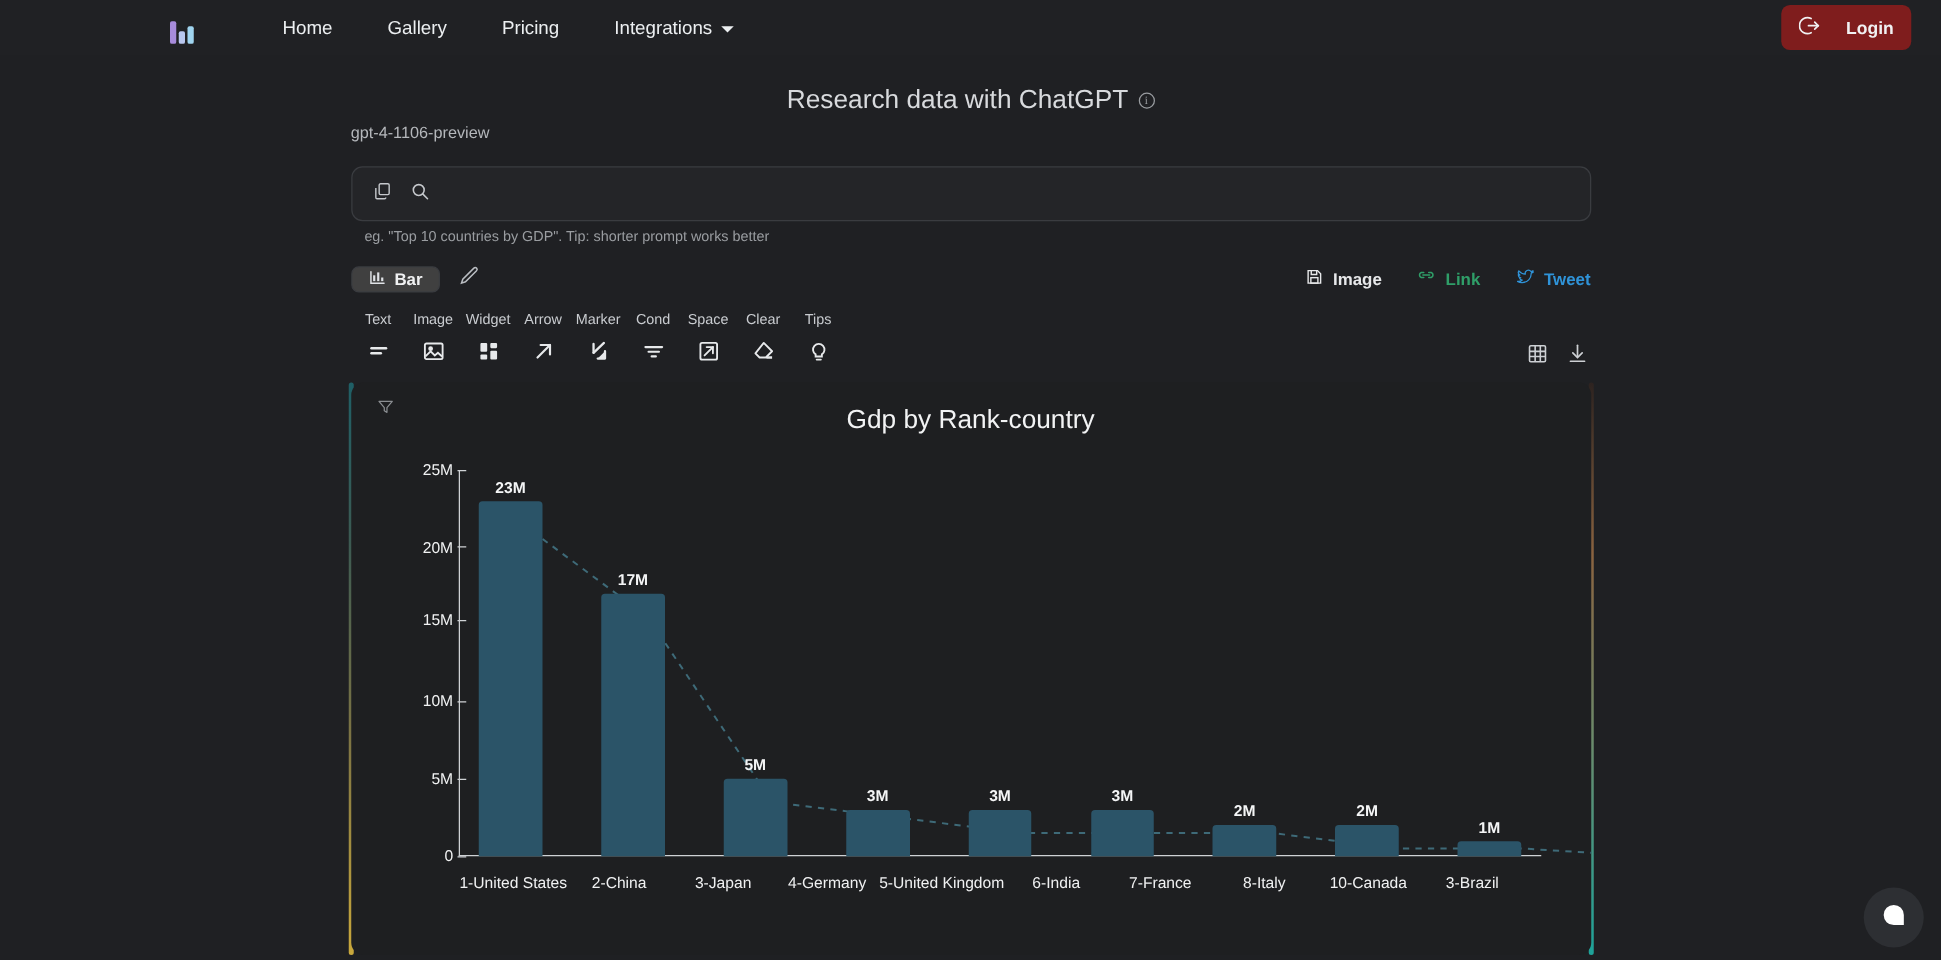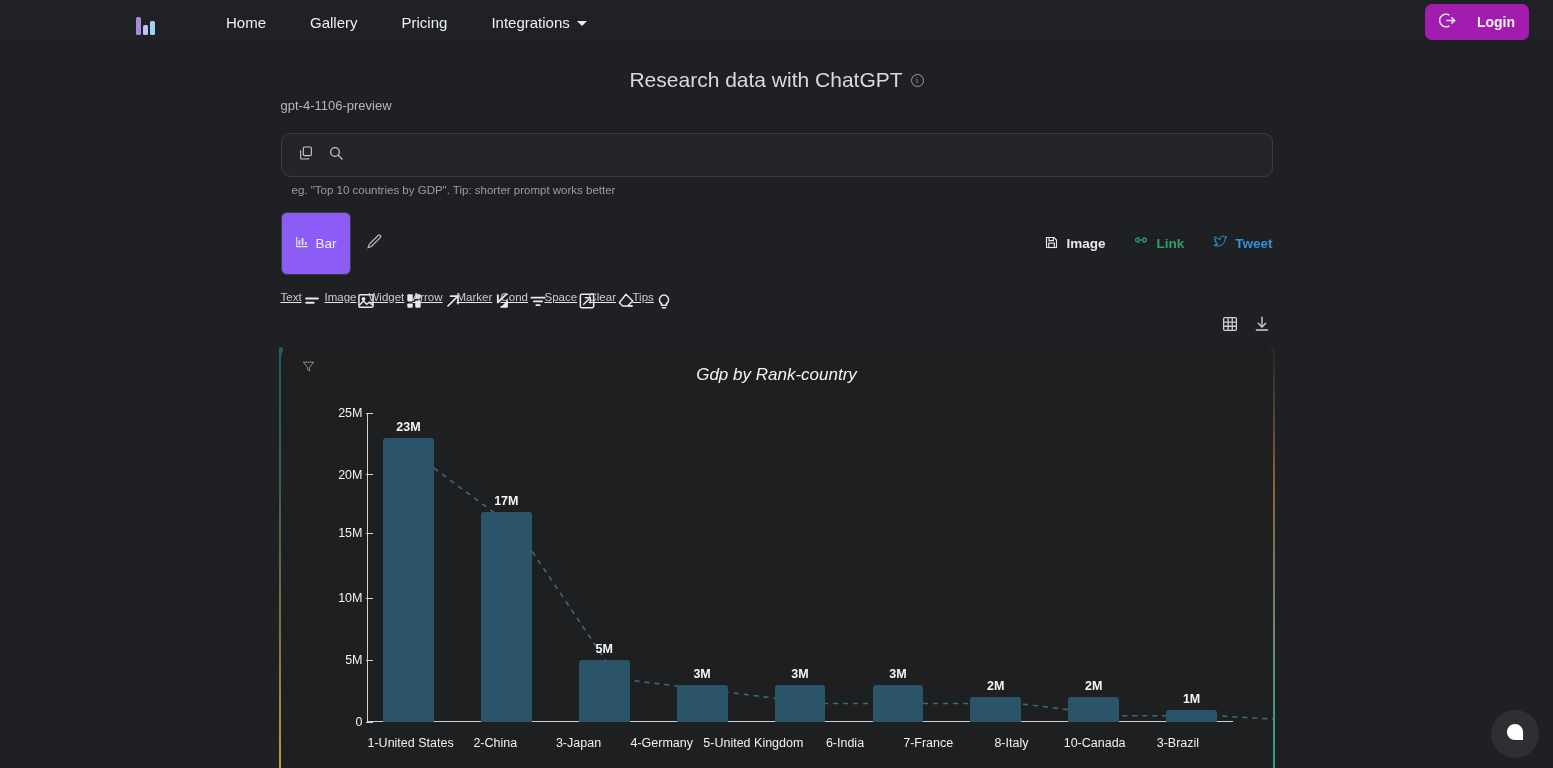--- a/index.html
+++ b/index.html
@@ -31,21 +31,21 @@
     text-decoration:none; white-space:nowrap; cursor:pointer;
     display:flex; align-items:center; gap:7px;
   }
   .caret {
     width:0;height:0;border-left:5px solid transparent;border-right:5px solid transparent;
     border-top:5px solid #eceff1; display:inline-block; margin-top:2px;
   }
   .nav-spacer { flex: 1; }
   .login-btn {
     display:flex; align-items:center; gap:21px;
-    background:#a21caf; border:none; border-radius:7px;
+    background:#7f1d1d; border:none; border-radius:7px;
     padding: 8px 14px; color:#f1f1f2; font-size:14px; font-weight:bold;
     font-family:"Liberation Sans", sans-serif; cursor:pointer;
   }
 
   
   .page { width: 1553px; }
   .col { width: 992px; margin: 0 auto; padding-left: 0px; }
 
   .hero { text-align:left; padding-top: 24px; }
   .hero-title {
@@ -69,56 +69,56 @@
   .search-text { flex:1; font-size:15px; color:#f3f4f5; }
   .hint { font-size:11.5px; color:#9a9da1; margin-top:7px; padding-left:11px; }
 
   
   .action-row {
     margin-top: 16px; display:flex; align-items:center; gap:0;
   }
   .chip {
     display:flex; align-items:center; gap:7px;
     border:1px solid #3a3c40; border-radius:6px;
-    padding: 22px 13px; font-size:13.5px; font-weight:normal; color:#f0f1f2;
-    cursor:pointer; background:#8b5cf6;
+    padding: 1px 13px; font-size:13.5px; font-weight:bold; color:#f0f1f2;
+    cursor:pointer; background:#404040;
   }
   .brush-btn { margin-left:14px; cursor:pointer; display:flex; align-items:center; }
   .action-spacer { flex:1; }
   .act {
     display:flex; align-items:center; gap:7px; font-size:13.5px;
     margin-left: 28px; cursor:pointer; font-weight:bold;
   }
   .act.save { color:#e7e8ea; }
   .act.link { color:#2f9e68; }
   .act.tweet { color:#2f93d8; }
 
   
   .toolbar { margin-top: 16px; display:flex; align-items:flex-start; }
-  .tool { width: 44px; display:flex; flex-direction:row; align-items:flex-start; cursor:pointer;text-decoration:underline; }
+  .tool { width: 44px; display:flex; flex-direction:column; align-items:center; cursor:pointer; }
   .tool-label { font-size:11.5px; color:#c9ccd0; margin-bottom:9px; white-space:nowrap;}
   .tool-icon { height:20px; display:flex; align-items:center; justify-content:center; color:#e7e9eb; }
   .toolbar-spacer { flex:1; }
   .tool-right { display:flex; gap:10px; align-items:center; margin-top:22px; }
   .tool-right .ti { width:22px;height:22px;display:flex;align-items:center;justify-content:center;color:#cdd0d4;cursor:pointer; }
 
   
   .panel-wrap { margin-top: 12px; position: relative; }
   .glow-left, .glow-right {
     position:absolute; top:0; width:4px; height: 458px; border-radius:3px;
   }
   .glow-left { left:-2px; background: linear-gradient(to bottom,#1f5f66 0%, #3c5a52 28%, #7d7444 62%, #c9a83c 100%); }
   .glow-right { right:-2px; background: linear-gradient(to bottom,#2d2320 0%, #8a6340 30%, #6c8a6a 62%, #1ea39a 100%); }
   .panel {
     position:relative; background:#1e1f21; border-radius:10px;
     height: 458px; overflow:hidden;
   }
   .filter-ic { position:absolute; left: 20px; top: 12px; color:#8b8e92; }
   .chart-title {
-    text-align:center; font-size:17px; color:#f2f3f4; padding-top: 18px; font-weight:normal;font-style:italic;
+    text-align:center; font-size:21px; color:#f2f3f4; padding-top: 18px; font-weight:normal;
   }
 
   
   .plot { position:relative; height: 355px; margin-top: 14px; }
   .yaxis-line { position:absolute; left:86px; top:14px; bottom:32px; width:1px; background:#cfd2d5; }
   .ylabels { position:absolute; left:0; top:0; width:92px; height:100%; }
   .yrow { position:absolute; width:92px; display:flex; justify-content:flex-end; align-items:center; transform:translateY(-50%); }
   .yrow span { font-size:12.5px; color:#f1f2f3; }
   .yrow em { display:block; width:7px; height:1px; background:#cfd2d5; margin-left:3px; font-style:normal;}
 

